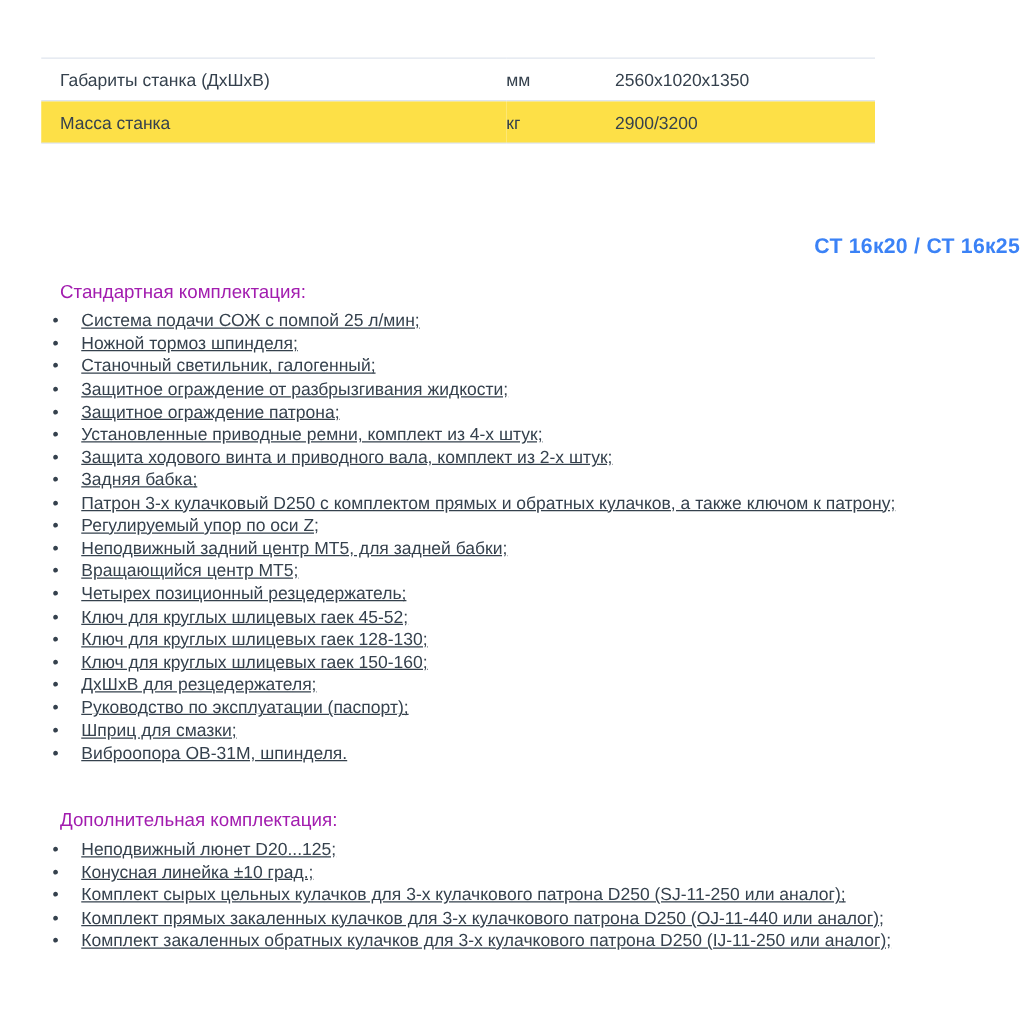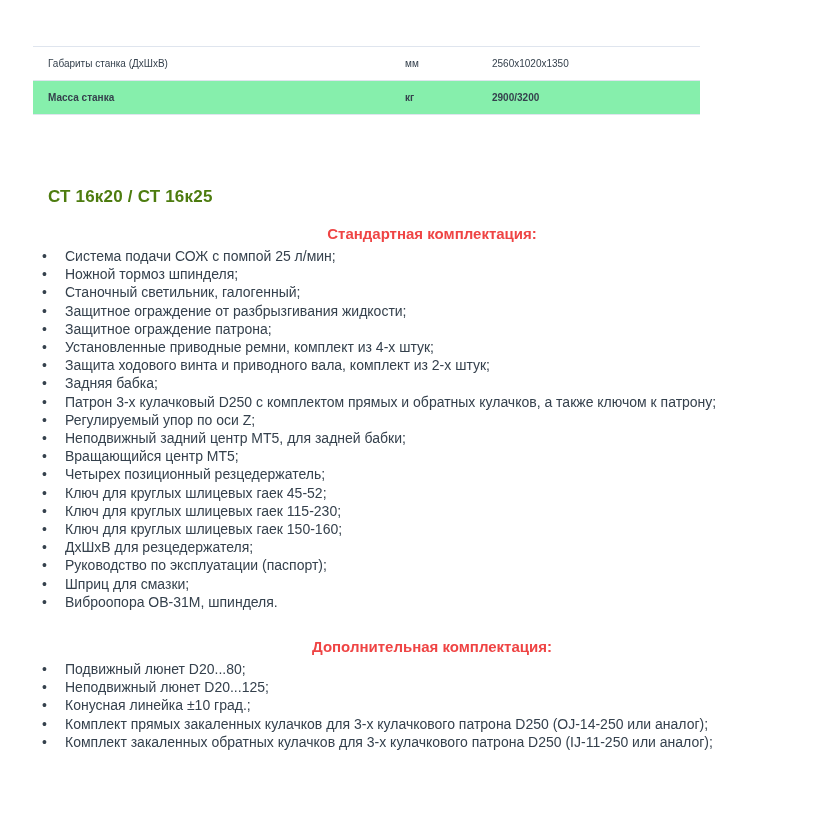--- a/index.html
+++ b/index.html
@@ -10,57 +10,58 @@
     font-family: "Liberation Sans", "DejaVu Sans", sans-serif;
     color: #35414d;
     overflow: hidden;
   }
   .page { padding: 46px 0 0 33px; }
 
   table.spec-table {
     border-collapse: collapse;
     table-layout: fixed;
     width: 667px;
-    font-size: 10px;
+    font-size: 14px;
     color: #35414d;
   }
   table.spec-table td {
     height: 34px;
     vertical-align: middle;
     border-top: 1px solid #dfe5ee;
     border-bottom: 1px solid #dfe5ee;
     white-space: nowrap;
     overflow: hidden;
   }
   td.col-param { width: 372px; padding-left: 15px; }
   td.col-unit  { width: 87px; }
   td.col-value { width: 208px; }
-  tr.row-alt td { background: #86efac; font-weight: bold; }
+  tr.row-alt td { background: #fde047; }
 
   .model-title {
     margin: 72px 0 0 15px;
     font-size: 17px;
     font-weight: bold;
-    color: #4d7c0f;
+    color: #3b82f6;
     letter-spacing: 0.2px;
+    text-align: right;
   }
   .section-title {
     margin: 18px 0 0 15px;
     font-size: 15px;
-    font-weight: bold;
-    color: #ef4444;
-    text-align: center;
+    font-weight: normal;
+    color: #a21caf;
   }
-  .section-title.second { margin-top: 27px; }
+  .section-title.second { margin-top: 37px; }
 
   ul.items {
     list-style: none;
     margin: 5px 0 0 9px;
     font-size: 14px;
     line-height: 18.2px;
+    text-decoration: underline;
   }
   ul.items li {
     position: relative;
     padding-left: 23px;
     white-space: nowrap;
   }
   ul.items li::before {
     content: "\2022";
     position: absolute;
     left: 0;
@@ -100,30 +101,30 @@
       <li>Защитное ограждение патрона;</li>
       <li>Установленные приводные ремни, комплект из 4-х штук;</li>
       <li>Защита ходового винта и приводного вала, комплект из 2-х штук;</li>
       <li>Задняя бабка;</li>
       <li>Патрон 3-х кулачковый D250 с комплектом прямых и обратных кулачков, а также ключом к патрону;</li>
       <li>Регулируемый упор по оси Z;</li>
       <li>Неподвижный задний центр МТ5, для задней бабки;</li>
       <li>Вращающийся центр МТ5;</li>
       <li>Четырех позиционный резцедержатель;</li>
       <li>Ключ для круглых шлицевых гаек 45-52;</li>
-      <li>Ключ для круглых шлицевых гаек 115-230;</li>
+      <li>Ключ для круглых шлицевых гаек 128-130;</li>
       <li>Ключ для круглых шлицевых гаек 150-160;</li>
       <li>ДхШхВ для резцедержателя;</li>
       <li>Руководство по эксплуатации (паспорт);</li>
       <li>Шприц для смазки;</li>
       <li>Виброопора ОВ-31М, шпинделя.</li>
     </ul>
 
   <div class="section-title second">Дополнительная комплектация:</div>
   <ul class="items">
-      <li>Подвижный люнет D20...80;</li>
       <li>Неподвижный люнет D20...125;</li>
       <li>Конусная линейка ±10 град.;</li>
-      <li>Комплект прямых закаленных кулачков для 3-х кулачкового патрона D250 (OJ-14-250 или аналог);</li>
+      <li>Комплект сырых цельных кулачков для 3-х кулачкового патрона D250 (SJ-11-250 или аналог);</li>
+      <li>Комплект прямых закаленных кулачков для 3-х кулачкового патрона D250 (OJ-11-440 или аналог);</li>
       <li>Комплект закаленных обратных кулачков для 3-х кулачкового патрона D250 (IJ-11-250 или аналог);</li>
     </ul>
 
 </div>
 
 </body></html>

